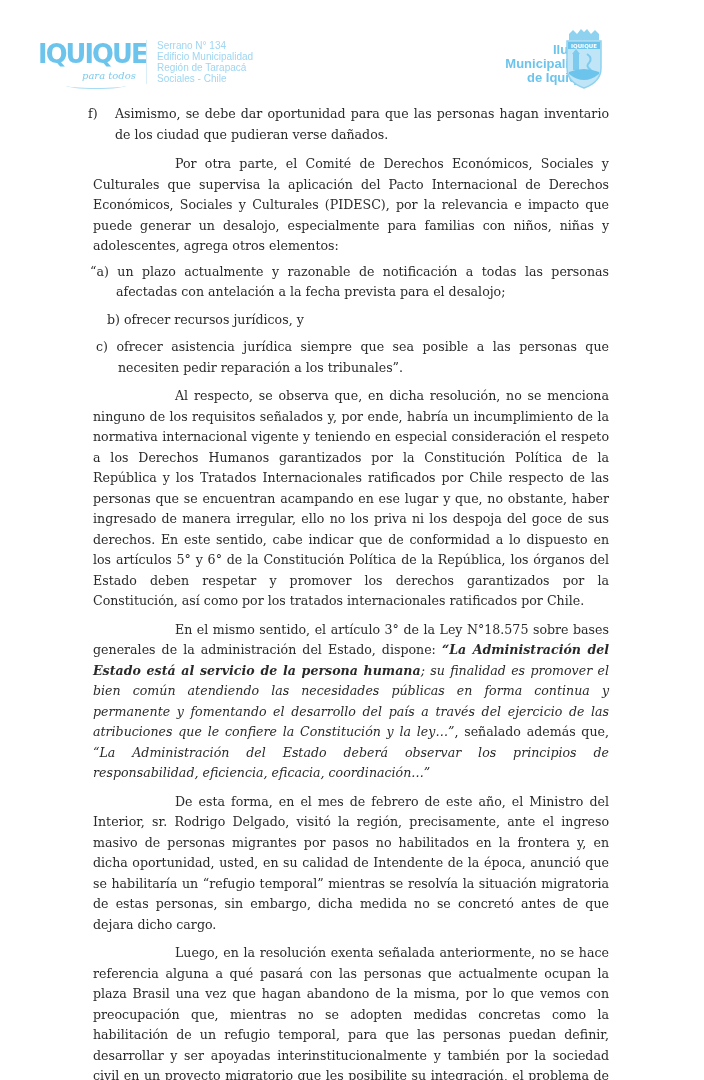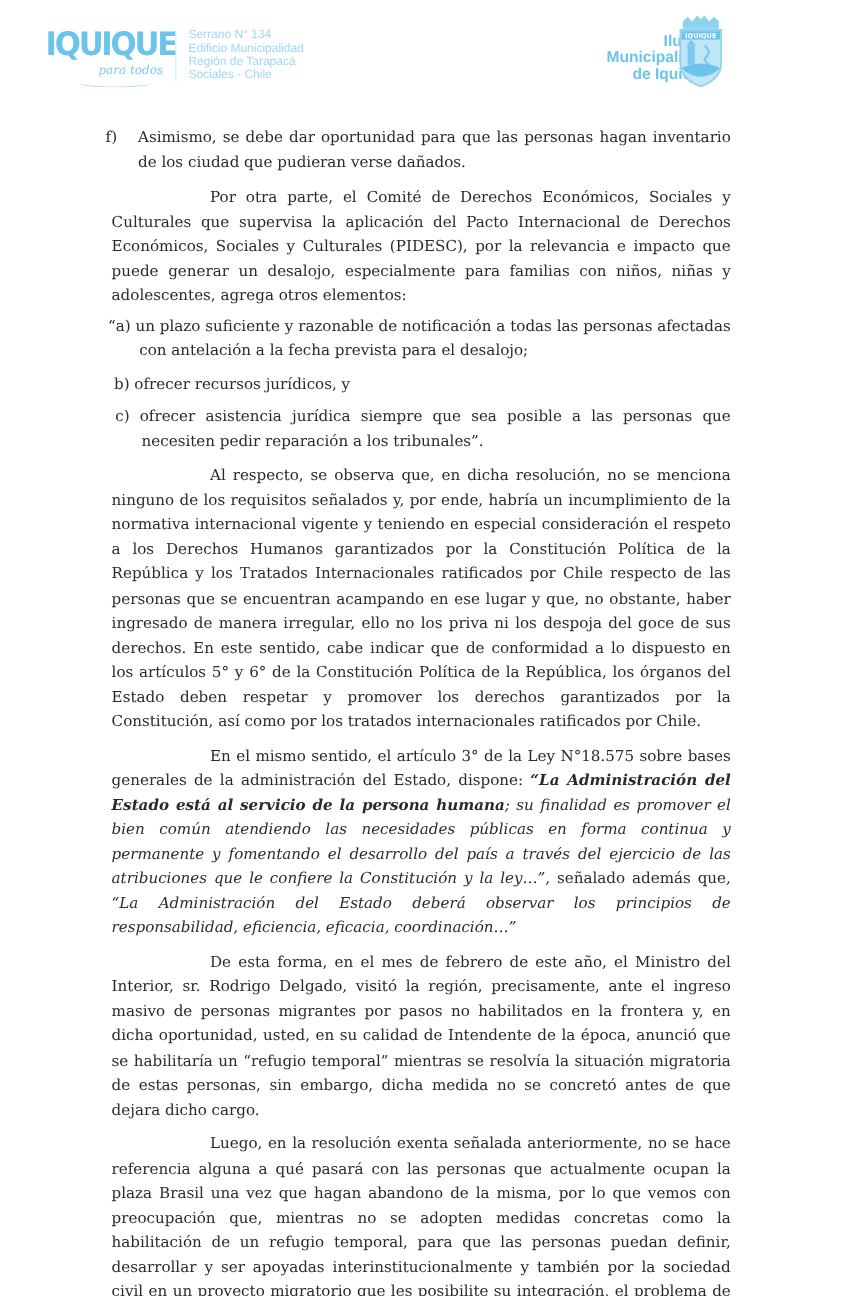--- a/index.html
+++ b/index.html
@@ -1,21 +1,21 @@
 <!DOCTYPE html>
 <html><head>
 <meta charset="utf-8">
 <style>
   html, body { margin: 0; padding: 0; }
   body {
     width: 704px; height: 1080px; background: #ffffff; overflow: hidden;
     font-family: "DejaVu Serif", "Liberation Serif", serif;
     color: #2a2a2a; position: relative;
   }
-  .header { position: absolute; top: 0; left: 0; width: 704px; height: 90px; }
+  .header { position: absolute; top: 16px; left: 0; width: 704px; height: 90px; }
   .logo-left { position: absolute; left: 38px; top: 24px; width: 100px; height: 50px; }
   .logo-word {
     font-family: "DejaVu Sans", sans-serif; font-weight: bold; font-size: 27px;
     color: #6cc4ec; letter-spacing: -2px; line-height: 28px; display: block;
     transform: scaleX(0.95); transform-origin: left;
   }
   .logo-tag {
     font-family: "DejaVu Serif", serif; font-style: italic; font-size: 10px;
     color: #7ccaee; position: absolute; left: 44px; top: 30px;
   }
@@ -79,23 +79,23 @@
 </div>
 
 <div class="content">
   <p class="item" style="margin-left:-5px;">
     <span class="mk">f)</span>
     <span>Asimismo, se debe dar oportunidad para que las personas hagan inventario de los ciudad que pudieran verse dañados.</span>
   </p>
   <div class="gap"></div>
   <p class="para">Por otra parte, el Comité de Derechos Económicos, Sociales y Culturales que supervisa la aplicación del Pacto Internacional de Derechos Económicos, Sociales y Culturales (PIDESC), por la relevancia e impacto que puede generar un desalojo, especialmente para familias con niños, niñas y adolescentes, agrega otros elementos:</p>
   <div class="gap" style="height:5px"></div>
-  <p class="sub" style="padding-left:26px;text-indent:-26px;margin-left:-3px;">“a) un plazo suficiente y razonable de notificación a todas las personas afectadas con antelación a la fecha prevista para el desalojo;</p>
+  <p class="sub" style="padding-left:26px;text-indent:-26px;margin-left:-3px;">“a) un plazo actualmente y razonable de notificación a todas las personas afectadas con antelación a la fecha prevista para el desalojo;</p>
   <div class="gap" style="height:7px"></div>
-  <p class="sub-b" style="margin-left:2px;">b) ofrecer recursos jurídicos, y</p>
+  <p class="sub-b" style="margin-left:14px;">b) ofrecer recursos jurídicos, y</p>
   <div class="gap" style="height:7px"></div>
   <p class="sub-c" style="margin-left:3px;padding-left:22px;text-indent:-22px;">c) ofrecer asistencia jurídica siempre que sea posible a las personas que necesiten pedir reparación a los tribunales”.</p>
   <div class="gap" style="height:8px"></div>
   <p class="para">Al respecto, se observa que, en dicha resolución, no se menciona ninguno de los requisitos señalados y, por ende, habría un incumplimiento de la normativa internacional vigente y teniendo en especial consideración el respeto a los Derechos Humanos garantizados por la Constitución Política de la República y los Tratados Internacionales ratificados por Chile respecto de las personas que se encuentran acampando en ese lugar y que, no obstante, haber ingresado de manera irregular, ello no los priva ni los despoja del goce de sus derechos. En este sentido, cabe indicar que de conformidad a lo dispuesto en los artículos 5° y 6° de la Constitución Política de la República, los órganos del Estado deben respetar y promover los derechos garantizados por la Constitución, así como por los tratados internacionales ratificados por Chile.</p>
   <div class="gap" style="height:8px"></div>
   <p class="para">
     <span>En el mismo sentido, el artículo 3° de la Ley N°18.575 sobre bases generales de la administración del Estado, dispone: </span><span class="qb">“La Administración del Estado está al servicio de la persona humana</span><span class="q">; su finalidad es promover el bien común atendiendo las necesidades públicas en forma continua y permanente y fomentando el desarrollo del país a través del ejercicio de las atribuciones que le confiere la Constitución y la ley…”</span><span>, señalado además que, </span><span class="q">“La Administración del Estado deberá observar los principios de responsabilidad, eficiencia, eficacia, coordinación…”</span>
   </p>
   <div class="gap" style="height:8px"></div>
   <p class="para">De esta forma, en el mes de febrero de este año, el Ministro del Interior, sr. Rodrigo Delgado, visitó la región, precisamente, ante el ingreso masivo de personas migrantes por pasos no habilitados en la frontera y, en dicha oportunidad, usted, en su calidad de Intendente de la época, anunció que se habilitaría un “refugio temporal” mientras se resolvía la situación migratoria de estas personas, sin embargo, dicha medida no se concretó antes de que dejara dicho cargo.</p>

